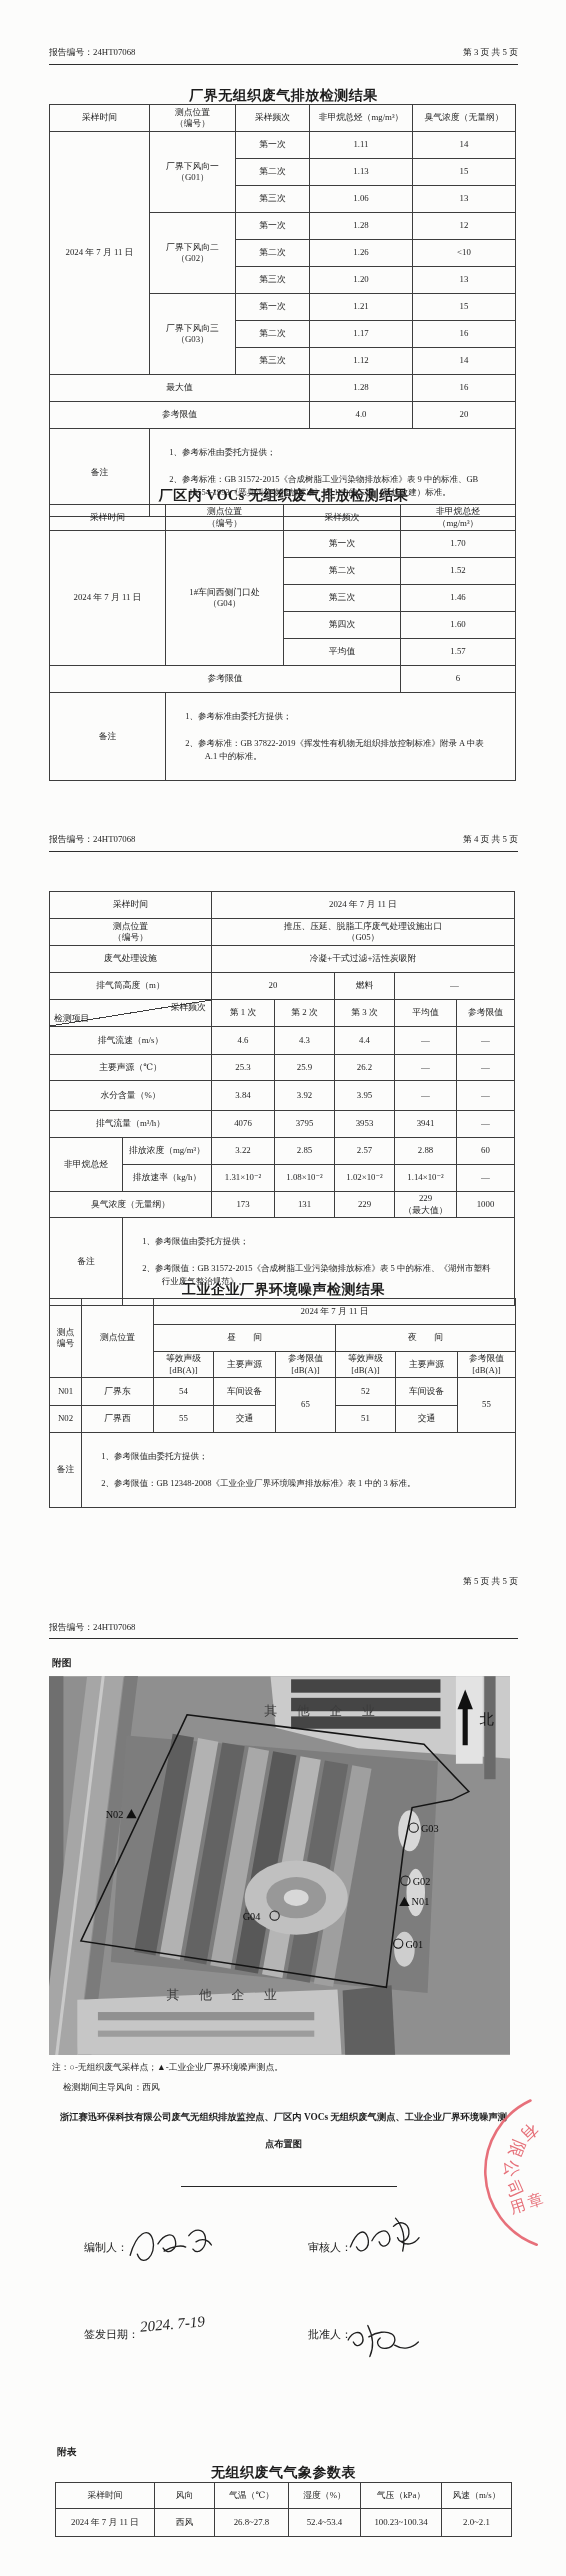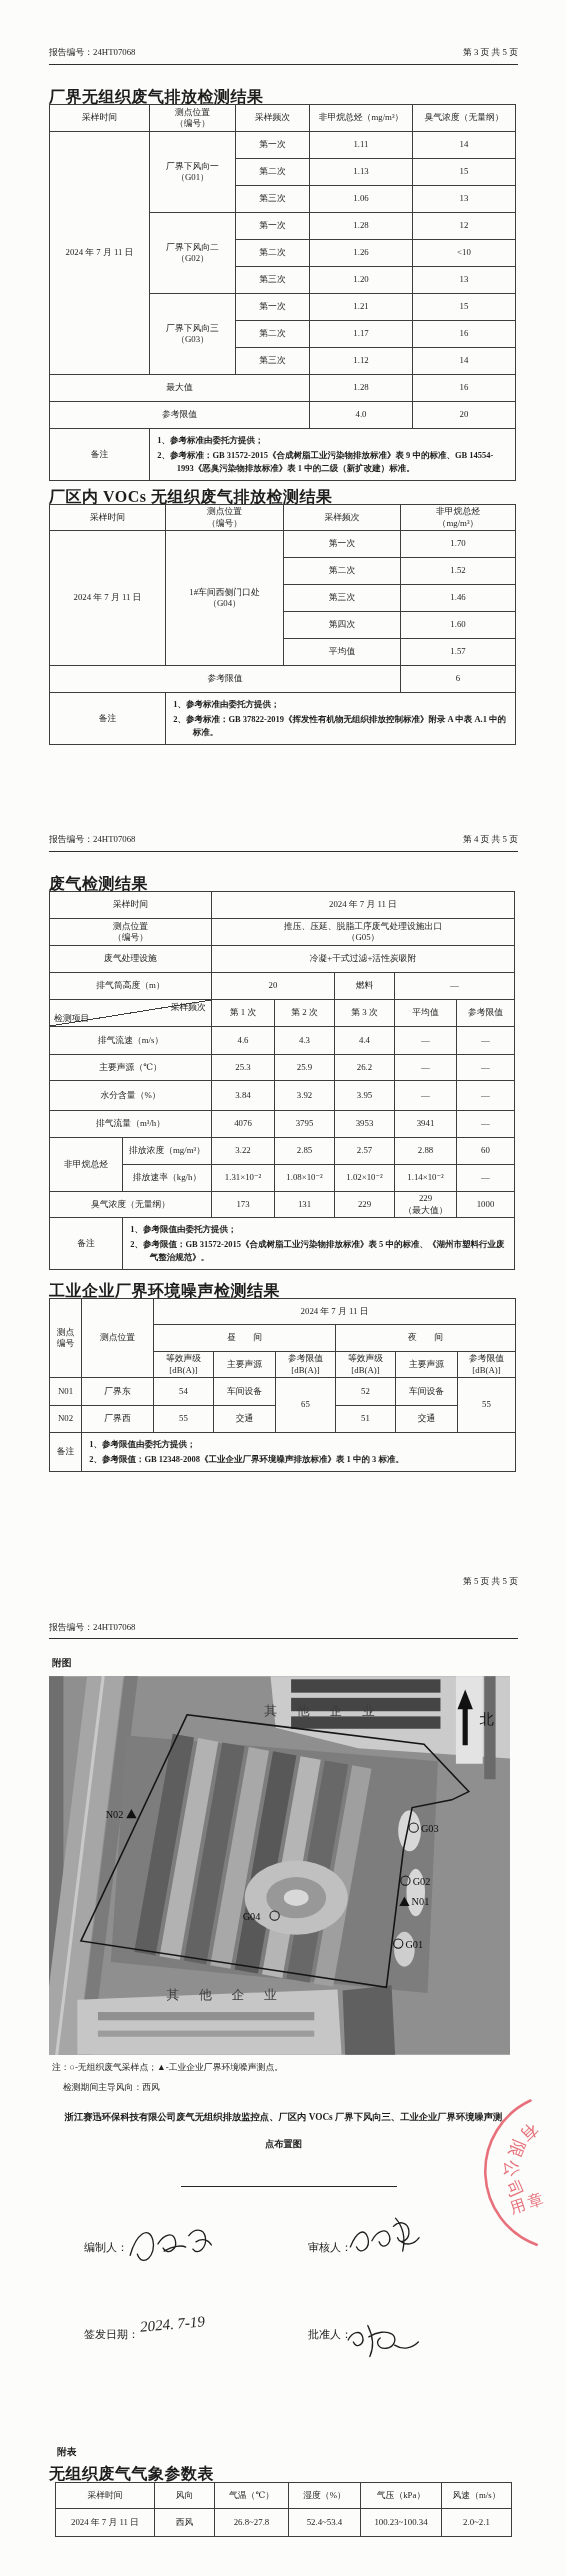--- a/index.html
+++ b/index.html
@@ -2,26 +2,26 @@
 <html style="font-size:8.2px"><head>
 <meta charset="utf-8">
 <style>
   html,body{margin:0;padding:0;background:#ffffff;}
   #page{position:relative;width:567px;height:2642px;background:#fcfcfb;overflow:hidden;
         font-family:"Liberation Serif","DejaVu Serif",serif;color:#1d1d1d;}
   .abs{position:absolute;}
   .hdr{font-size:8.8px;color:#222;}
   .hdr-right{text-align:right;}
   .rule{background:#2e2e2e;height:1px;}
-  .sec-title{text-align:left;font-size:16px;font-weight:600;letter-spacing:0.5px;}
+  .sec-title{text-align:center;font-size:14px;font-weight:600;letter-spacing:0.5px;}
   table.doc{border-collapse:collapse;table-layout:fixed;}
   table.doc td{border:0.8px solid #3d3d3d;text-align:center;vertical-align:middle;
                font-size:8.8px;padding:0.5px 2.1px;line-height:1.3;overflow:hidden;}
   td.note-cell{text-align:left !important;padding:2.6px 5.2px !important;font-size:8.5px !important;}
-  .note-p{margin:2px;padding-left:2.3em;text-indent:-2.3em;line-height:1.55;font-weight:bold;}
+  .note-p{margin:14px;padding-left:2.3em;text-indent:-2.3em;line-height:1.55;}
   .tl span{display:block;}
   .diag{position:relative;padding:0 !important;}
   .diag .dline{position:absolute;inset:0;
     background:linear-gradient(to bottom right,transparent calc(50% - 0.5px),#3d3d3d calc(50% - 0.5px),#3d3d3d calc(50% + 0.5px),transparent calc(50% + 0.5px));}
   .diag .tr{position:absolute;top:1.5px;right:5.2px;font-size:8.8px;}
   .diag .bl{position:absolute;bottom:1.5px;left:4.1px;font-size:8.8px;}
   .fig-label{font-size:9.8px;font-weight:600;}
   .cap-note{font-size:8.8px;}
   .cap-bold{font-size:9.3px;font-weight:700;text-align:center;}
   .sig-label{font-size:11px;}
@@ -192,21 +192,20 @@
         <p class="note-p">2、参考标准：GB 37822-2019《挥发性有机物无组织排放控制标准》附录 A 中表 A.1 中的标准。</p>
       </td>
     </tr>
   </tbody>
     </table>
 
   <div class="abs hdr" style="left:49px;top:834px;width:206px;">报告编号：24HT07068</div>
   <div class="abs hdr hdr-right" style="left:363px;top:834px;width:155px;">第 4 页 共 5 页</div>
   <div class="abs rule" style="left:49px;top:851px;width:469px;"></div>
 
-  <div class="abs sec-title" style="left:49px;top:874px;width:469px;">废气检测结果</div>
   <table class="doc abs" style="left:49px;top:891px;width:466px;">
     <colgroup>
         <col style="width:73px">
         <col style="width:89px">
         <col style="width:63px">
         <col style="width:60px">
         <col style="width:60px">
         <col style="width:62px">
         <col style="width:58px">
       </colgroup>
@@ -456,21 +455,21 @@
 
     <text x="376" y="473" font-size="20" fill="#0d0d0d">G04</text>
     <circle cx="438" cy="465" r="9" fill="none" stroke="#111" stroke-width="2"></circle>
 
     <circle cx="678" cy="519" r="9" fill="none" stroke="#111" stroke-width="2"></circle>
     <text x="692" y="527" font-size="20" fill="#0d0d0d">G01</text>
   </svg>
 
   <div class="abs cap-note" style="left:52px;top:2062px;width:412px;">注：○-无组织废气采样点；▲-工业企业厂界环境噪声测点。</div>
   <div class="abs cap-note" style="left:63px;top:2082px;width:309px;">检测期间主导风向：西风</div>
-  <div class="abs cap-bold" style="left:49px;top:2111px;width:469px;">浙江赛迅环保科技有限公司废气无组织排放监控点、厂区内 VOCs 厂界下风向三、工业企业厂界环境噪声测</div>
+  <div class="abs cap-bold" style="left:49px;top:2111px;width:469px;">浙江赛迅环保科技有限公司废气无组织排放监控点、厂区内 VOCs 无组织废气测点、工业企业厂界环境噪声测</div>
   <div class="abs cap-bold" style="left:49px;top:2138px;width:469px;">点布置图</div>
   <div class="abs divider" style="left:181px;top:2186px;width:216px;"></div>
 
   <svg class="abs" style="left:453px;top:2076px;" width="113" height="170" viewBox="0 0 220 330">
     <defs>
         <path id="stpath" d="M159,88 A112,112 0 0 0 150.7,276.7"></path>
       </defs>
     <path d="M150.8,47.2 A152,152 0 0 0 163,327.9" fill="none" stroke="#e4616b" stroke-width="5" stroke-linecap="round" opacity="0.9"></path>
     <text font-size="33" fill="#e4616b" opacity="0.9" style="letter-spacing:12px"><textPath href="#stpath" startOffset="6">有限公司</textPath></text>
     <text x="112" y="262" font-size="30" fill="#e4616b" opacity="0.9" transform="rotate(-18 130 255)" style="letter-spacing:6px">用章</text>

